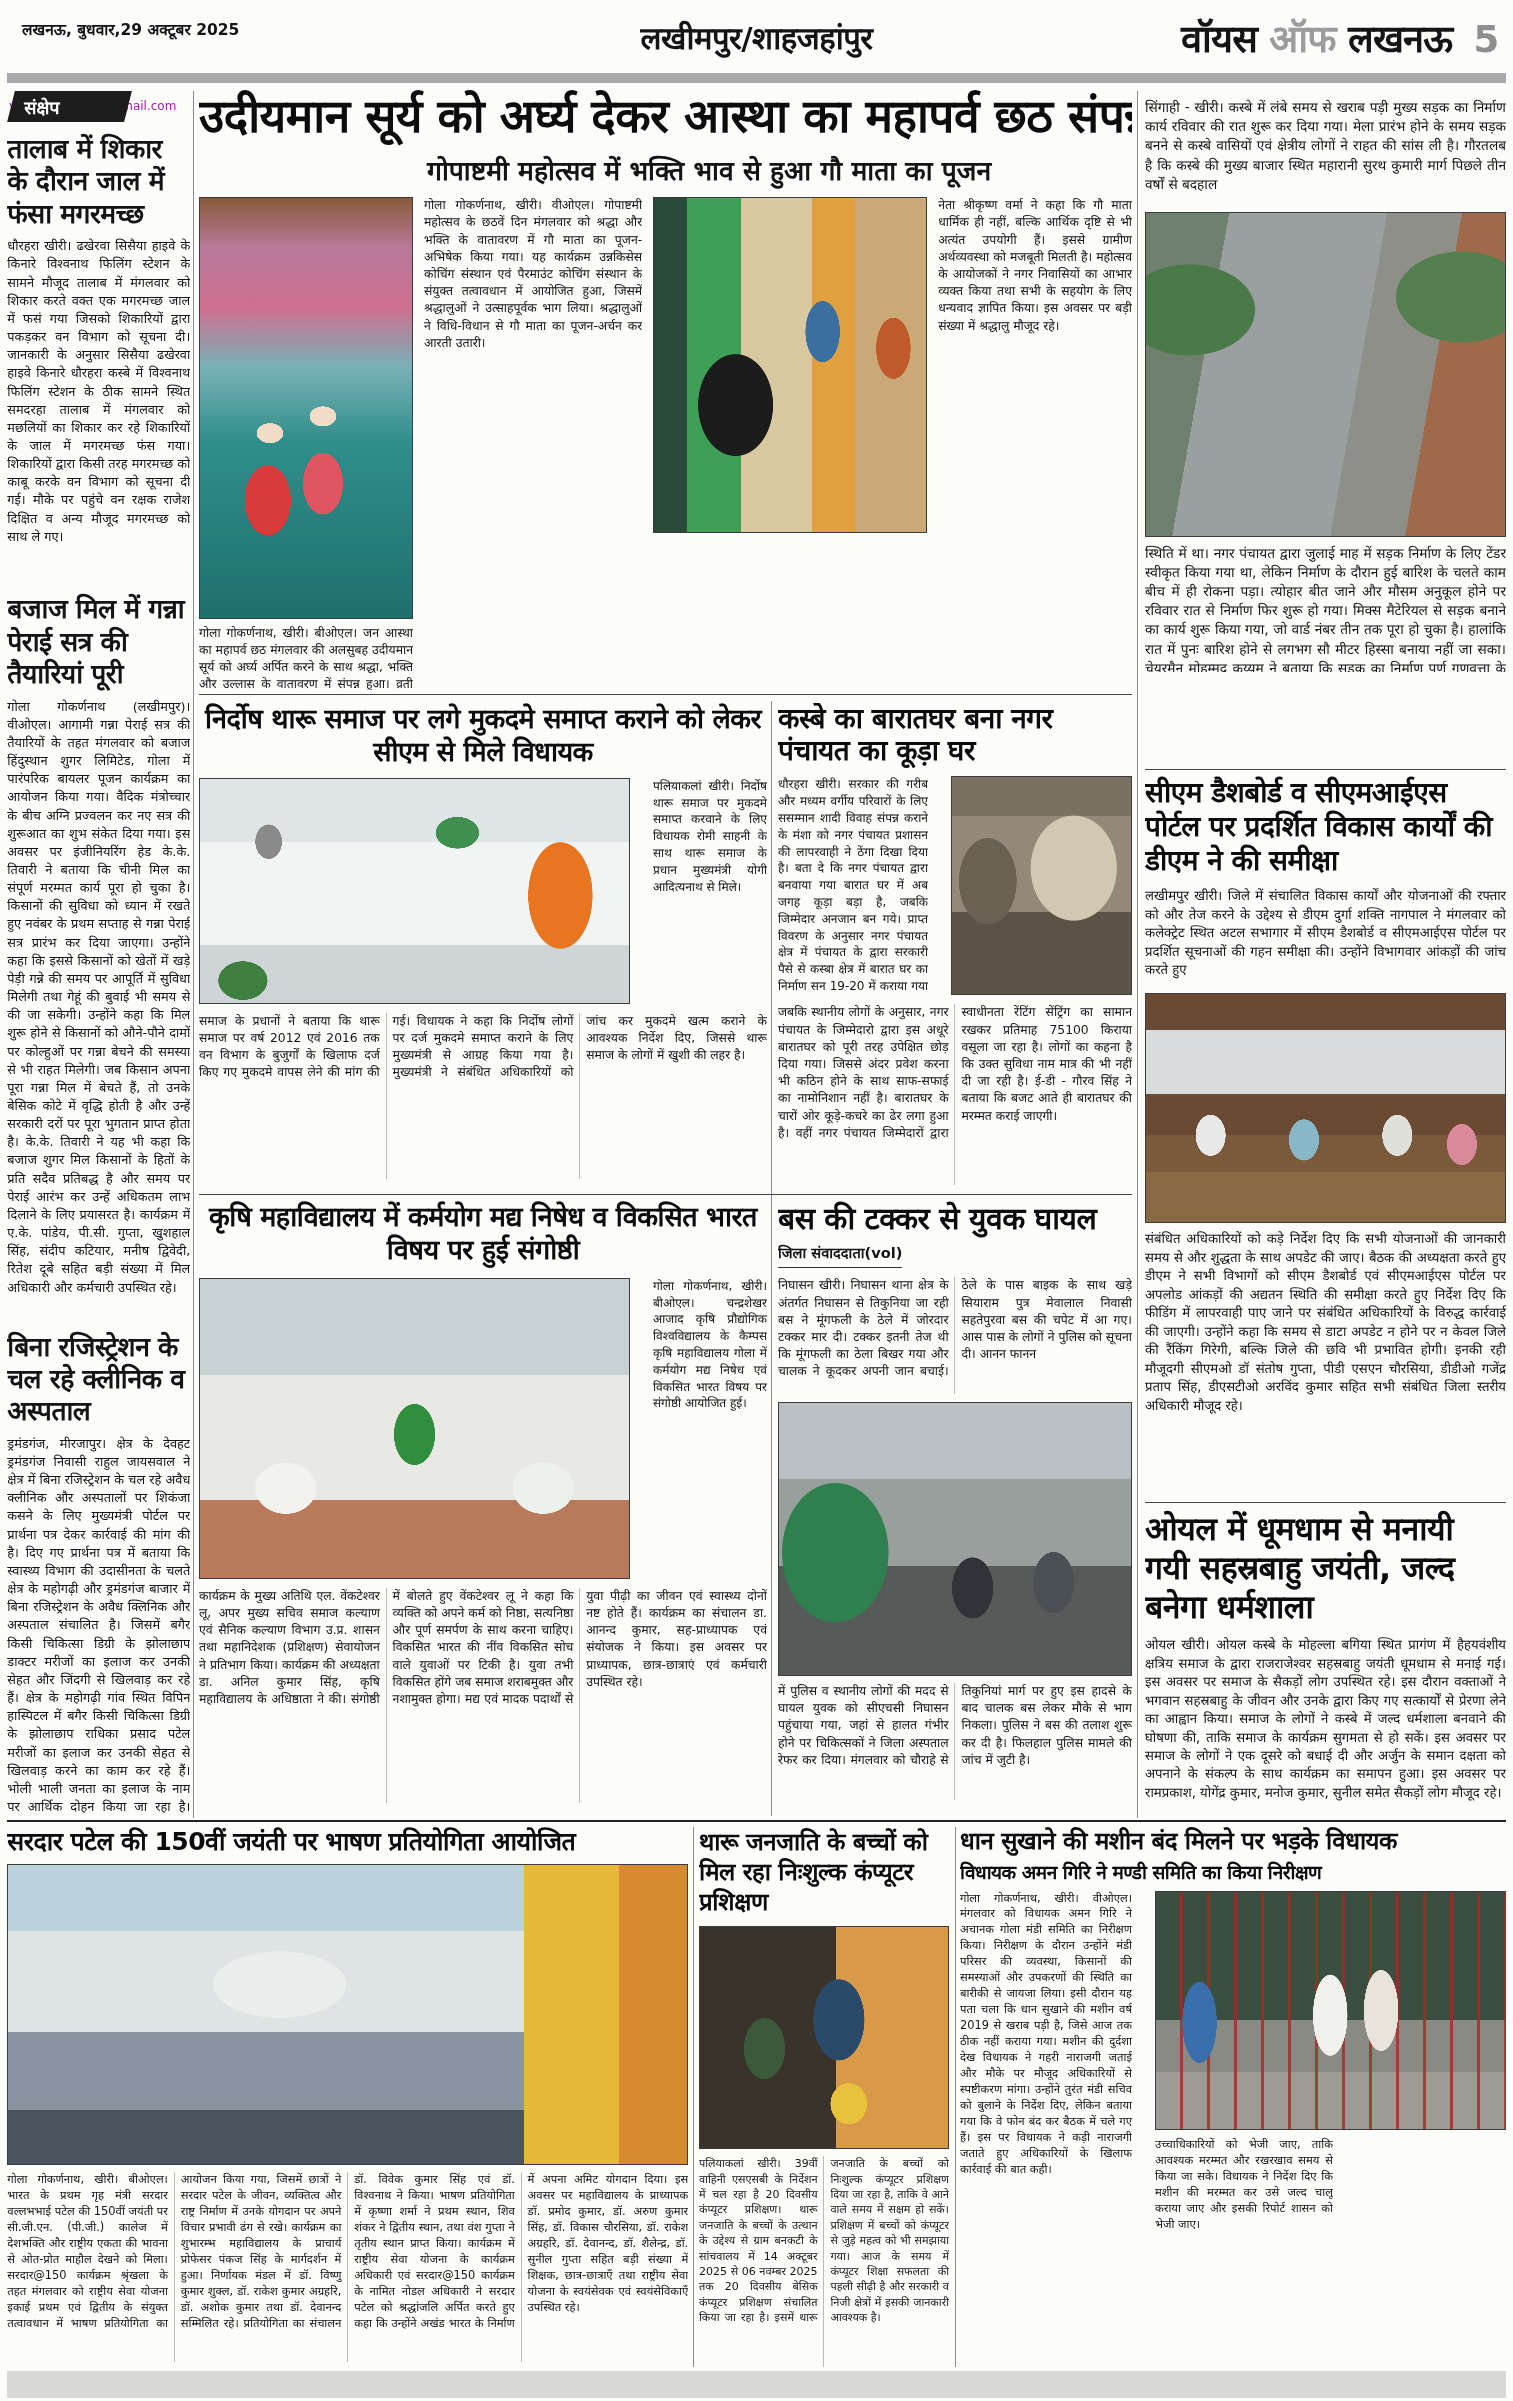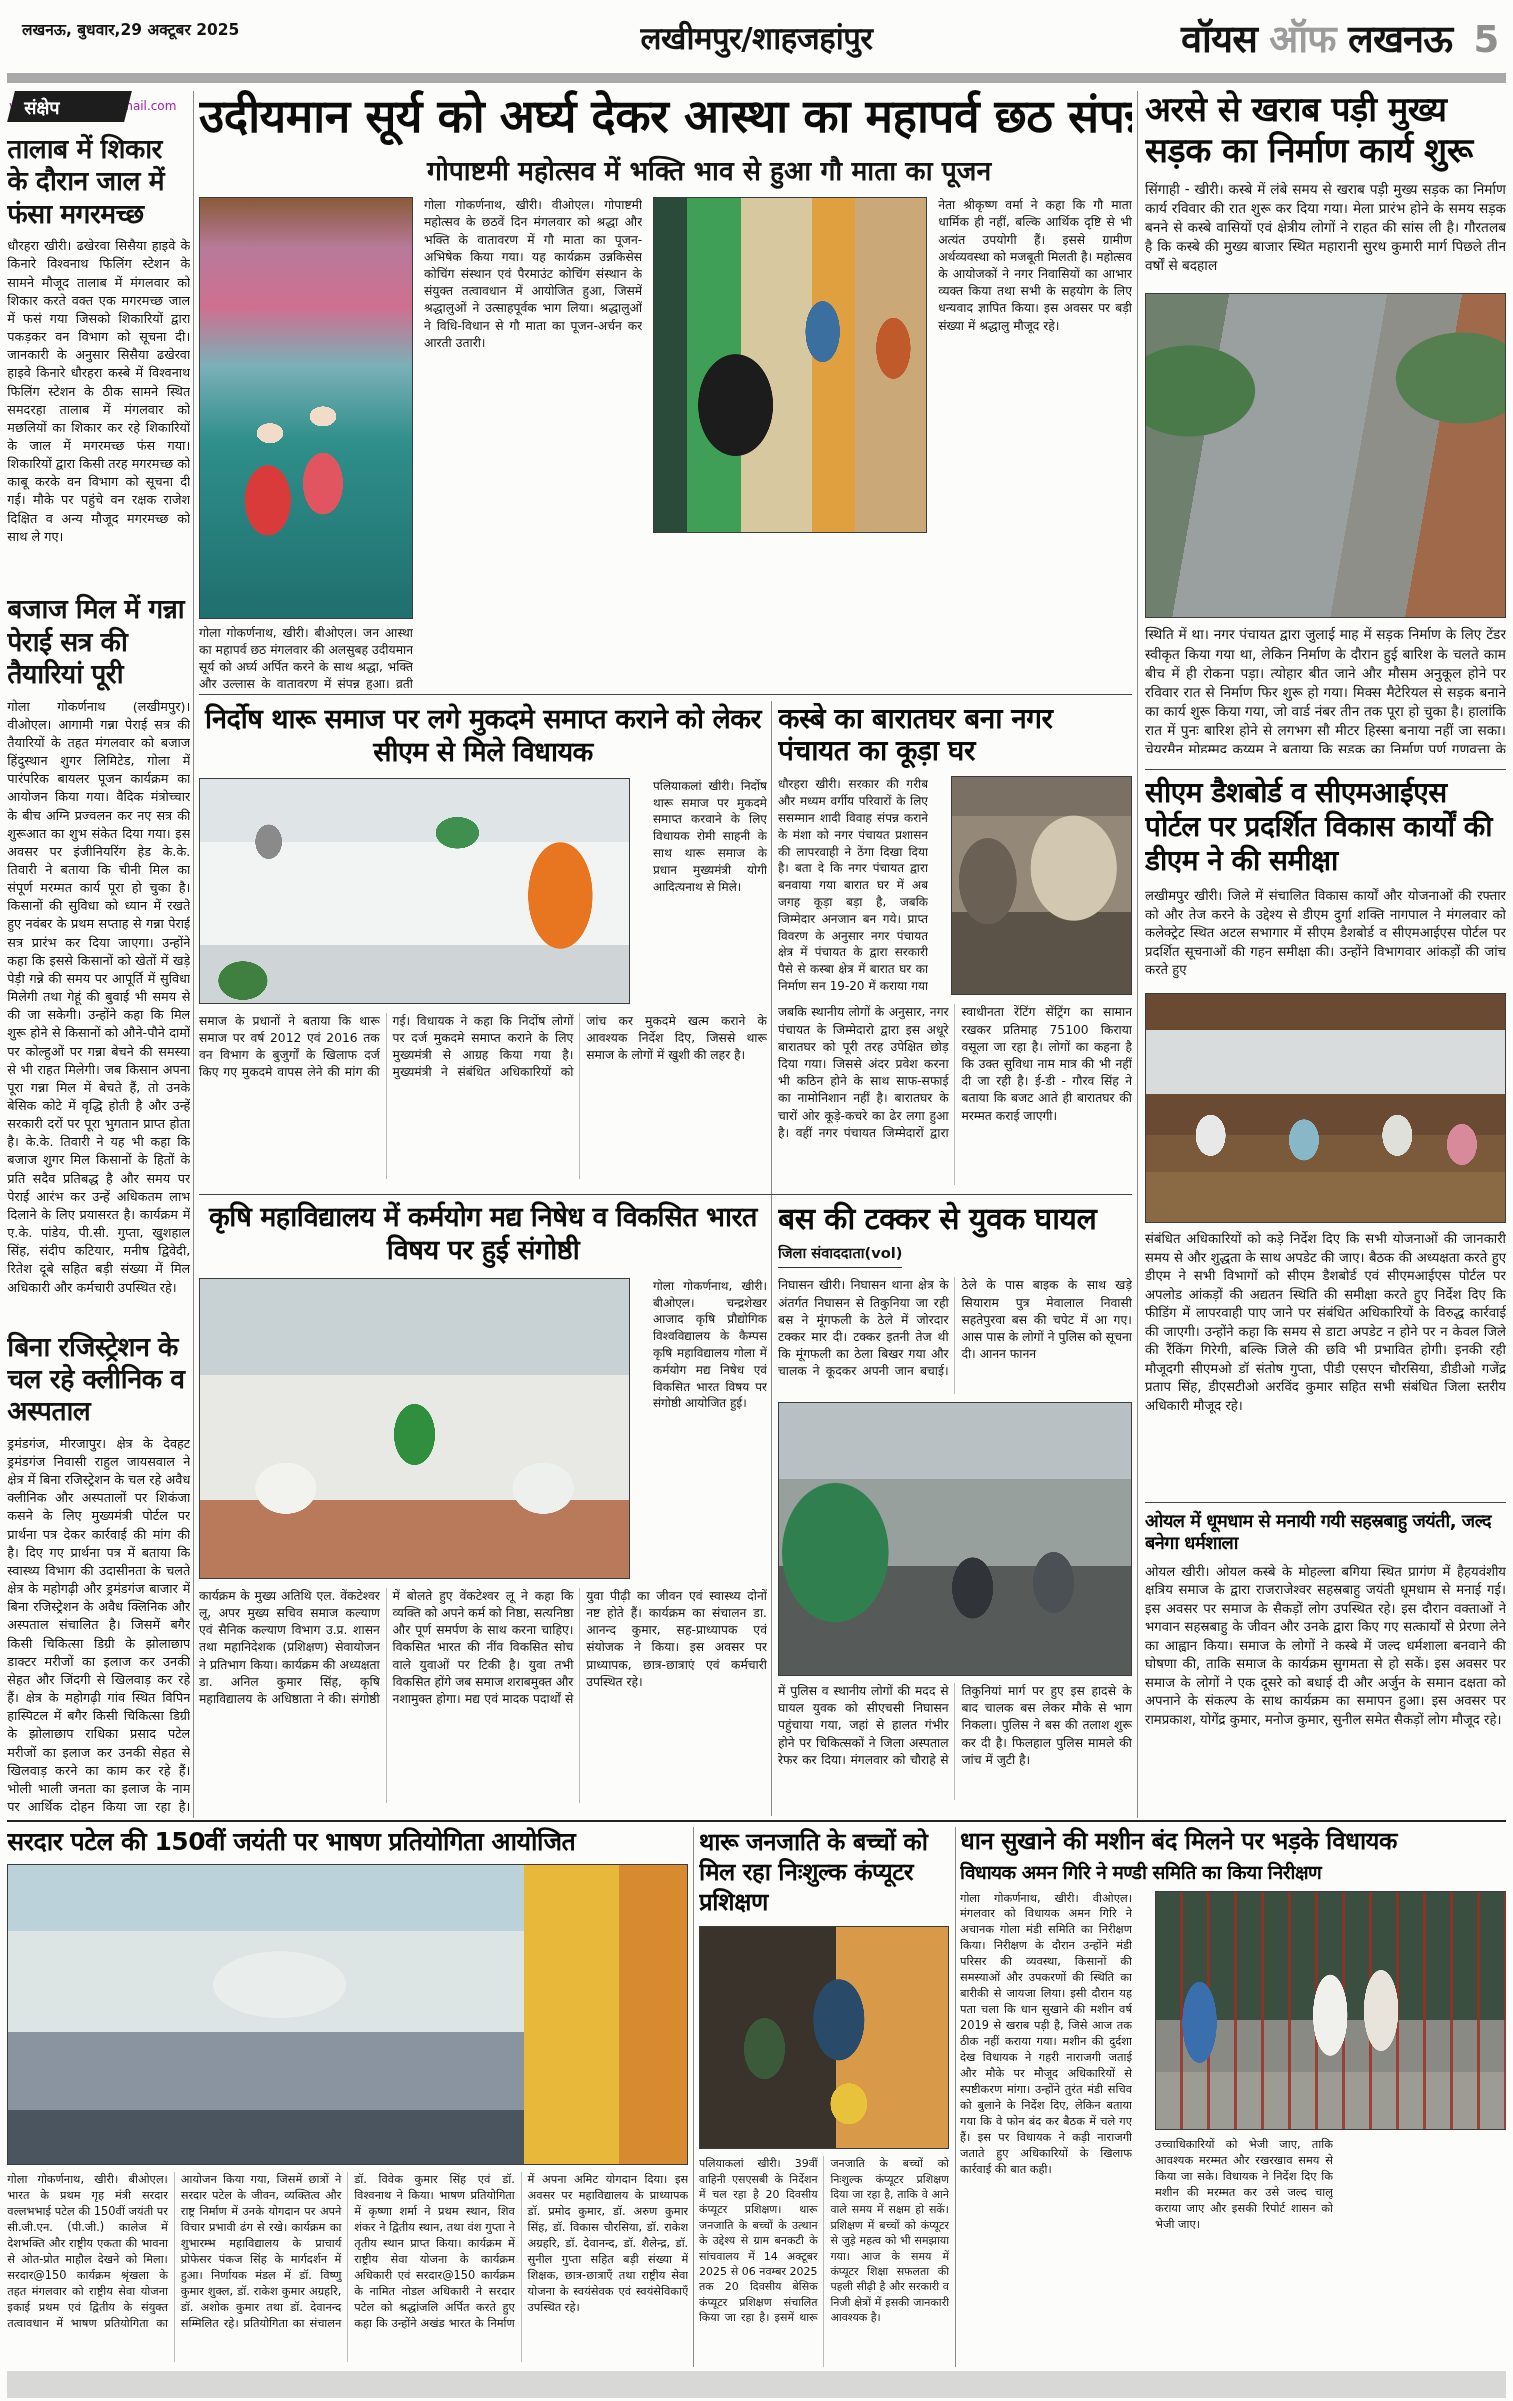--- a/index.html
+++ b/index.html
@@ -196,39 +196,38 @@
 
   <div class="abs" style="left:778px;top:1201px;width:354px;height:613px;overflow:hidden;">
     <div class="headline" style="font-size:30px;">बस की टक्कर से युवक घायल</div>
     <div class="byline">जिला संवाददाता(vol)</div>
     <div class="bodytext colsplit2" style="height:117px;">निघासन खीरी। निघासन थाना क्षेत्र के अंतर्गत निघासन से तिकुनिया जा रही बस ने मूंगफली के ठेले में जोरदार टक्कर मार दी। टक्कर इतनी तेज थी कि मूंगफली का ठेला बिखर गया और चालक ने कूदकर अपनी जान बचाई। ठेले के पास बाइक के साथ खड़े सियाराम पुत्र मेवालाल निवासी सहतेपुरवा बस की चपेट में आ गए। आस पास के लोगों ने पुलिस को सूचना दी। आनन फानन</div>
     <div class="photo ph-bus" style="width:354px;height:274px;margin-top:7.3px;"></div>
     <div class="bodytext colsplit2" style="height:117px;margin-top:7.3px;">में पुलिस व स्थानीय लोगों की मदद से घायल युवक को सीएचसी निघासन पहुंचाया गया, जहां से हालत गंभीर होने पर चिकित्सकों ने जिला अस्पताल रेफर कर दिया। मंगलवार को चौराहे से तिकुनियां मार्ग पर हुए इस हादसे के बाद चालक बस लेकर मौके से भाग निकला। पुलिस ने बस की तलाश शुरू कर दी है। फिलहाल पुलिस मामले की जांच में जुटी है।</div>
   </div>
 
   <div class="abs" style="left:1145px;top:89px;width:361px;height:675px;overflow:hidden;">
-    <div class="headline" style="font-size:34px;line-height:1.2;">अरसे से खराब पड़ी मुख्य सड़क का निर्माण कार्य शुरू</div>
     <div class="bodytext" style="font-size:13.7px;height:108px;margin-top:9px;">सिंगाही - खीरी। कस्बे में लंबे समय से खराब पड़ी मुख्य सड़क का निर्माण कार्य रविवार की रात शुरू कर दिया गया। मेला प्रारंभ होने के समय सड़क बनने से कस्बे वासियों एवं क्षेत्रीय लोगों ने राहत की सांस ली है। गौरतलब है कि कस्बे की मुख्य बाजार स्थित महारानी सुरथ कुमारी मार्ग पिछले तीन वर्षों से बदहाल</div>
     <div class="photo ph-road" style="width:361px;height:325px;margin-top:5.5px;"></div>
     <div class="bodytext" style="font-size:13.7px;height:128px;margin-top:7.3px;">स्थिति में था। नगर पंचायत द्वारा जुलाई माह में सड़क निर्माण के लिए टेंडर स्वीकृत किया गया था, लेकिन निर्माण के दौरान हुई बारिश के चलते काम बीच में ही रोकना पड़ा। त्योहार बीत जाने और मौसम अनुकूल होने पर रविवार रात से निर्माण फिर शुरू हो गया। मिक्स मैटेरियल से सड़क बनाने का कार्य शुरू किया गया, जो वार्ड नंबर तीन तक पूरा हो चुका है। हालांकि रात में पुनः बारिश होने से लगभग सौ मीटर हिस्सा बनाया नहीं जा सका। चेयरमैन मोहम्मद कय्यूम ने बताया कि सड़क का निर्माण पूर्ण गुणवत्ता के साथ कराया जा रहा है। जो हिस्सा शेष है, उसे बारिश रुकते ही पूरा कर दिया जाएगा।</div>
   </div>
 
   <div class="abs hrule" style="left:1145px;top:769px;width:361px;"></div>
 
   <div class="abs" style="left:1145px;top:776px;width:361px;height:719px;overflow:hidden;">
     <div class="headline" style="font-size:28px;line-height:1.22;">सीएम डैशबोर्ड व सीएमआईएस पोर्टल पर प्रदर्शित विकास कार्यों की डीएम ने की समीक्षा</div>
     <div class="bodytext" style="font-size:13.2px;height:102px;margin-top:9px;">लखीमपुर खीरी। जिले में संचालित विकास कार्यों और योजनाओं की रफ्तार को और तेज करने के उद्देश्य से डीएम दुर्गा शक्ति नागपाल ने मंगलवार को कलेक्ट्रेट स्थित अटल सभागार में सीएम डैशबोर्ड व सीएमआईएस पोर्टल पर प्रदर्शित सूचनाओं की गहन समीक्षा की। उन्होंने विभागवार आंकड़ों की जांच करते हुए</div>
     <div class="photo ph-dm" style="width:361px;height:230px;margin-top:3.7px;"></div>
     <div class="bodytext" style="font-size:13.2px;height:290px;margin-top:7.3px;">संबंधित अधिकारियों को कड़े निर्देश दिए कि सभी योजनाओं की जानकारी समय से और शुद्धता के साथ अपडेट की जाए। बैठक की अध्यक्षता करते हुए डीएम ने सभी विभागों को सीएम डैशबोर्ड एवं सीएमआईएस पोर्टल पर अपलोड आंकड़ों की अद्यतन स्थिति की समीक्षा करते हुए निर्देश दिए कि फीडिंग में लापरवाही पाए जाने पर संबंधित अधिकारियों के विरुद्ध कार्रवाई की जाएगी। उन्होंने कहा कि समय से डाटा अपडेट न होने पर न केवल जिले की रैंकिंग गिरेगी, बल्कि जिले की छवि भी प्रभावित होगी। इनकी रही मौजूदगी सीएमओ डॉ संतोष गुप्ता, पीडी एसएन चौरसिया, डीडीओ गजेंद्र प्रताप सिंह, डीएसटीओ अरविंद कुमार सहित सभी संबंधित जिला स्तरीय अधिकारी मौजूद रहे।</div>
   </div>
 
   <div class="abs hrule" style="left:1145px;top:1502px;width:361px;"></div>
 
   <div class="abs" style="left:1145px;top:1510px;width:361px;height:305px;overflow:hidden;">
-    <div class="headline" style="font-size:18px;line-height:1.22;">ओयल में धूमधाम से मनायी गयी सहस्रबाहु जयंती, जल्द बनेगा धर्मशाला</div>
+    <div class="headline" style="font-size:32px;line-height:1.22;">ओयल में धूमधाम से मनायी गयी सहस्रबाहु जयंती, जल्द बनेगा धर्मशाला</div>
     <div class="bodytext" style="font-size:13.2px;height:208px;margin-top:9px;">ओयल खीरी। ओयल कस्बे के मोहल्ला बगिया स्थित प्रागंण में हैहयवंशीय क्षत्रिय समाज के द्वारा राजराजेश्वर सहस्रबाहु जयंती धूमधाम से मनाई गई। इस अवसर पर समाज के सैकड़ों लोग उपस्थित रहे। इस दौरान वक्ताओं ने भगवान सहस्रबाहु के जीवन और उनके द्वारा किए गए सत्कार्यों से प्रेरणा लेने का आह्वान किया। समाज के लोगों ने कस्बे में जल्द धर्मशाला बनवाने की घोषणा की, ताकि समाज के कार्यक्रम सुगमता से हो सकें। इस अवसर पर समाज के लोगों ने एक दूसरे को बधाई दी और अर्जुन के समान दक्षता को अपनाने के संकल्प के साथ कार्यक्रम का समापन हुआ। इस अवसर पर रामप्रकाश, योगेंद्र कुमार, मनोज कुमार, सुनील समेत सैकड़ों लोग मौजूद रहे।</div>
   </div>
 
   <div class="abs hrule2" style="left:7.3px;top:1820px;width:1499px;"></div>
 
   <div class="abs" style="left:7.3px;top:1827px;width:681px;height:540px;overflow:hidden;">
     <div class="headline" style="font-size:25px;white-space:nowrap;">सरदार पटेल की 150वीं जयंती पर भाषण प्रतियोगिता आयोजित</div>
     <div class="photo ph-class" style="width:681px;height:301px;margin-top:7.3px;"></div>
     <div class="bodytext colsplit4" style="font-size:11.4px;height:190px;margin-top:7.3px;">गोला गोकर्णनाथ, खीरी। बीओएल। भारत के प्रथम गृह मंत्री सरदार वल्लभभाई पटेल की 150वीं जयंती पर सी.जी.एन. (पी.जी.) कालेज में देशभक्ति और राष्ट्रीय एकता की भावना से ओत-प्रोत माहौल देखने को मिला। सरदार@150 कार्यक्रम श्रृंखला के तहत मंगलवार को राष्ट्रीय सेवा योजना इकाई प्रथम एवं द्वितीय के संयुक्त तत्वावधान में भाषण प्रतियोगिता का आयोजन किया गया, जिसमें छात्रों ने सरदार पटेल के जीवन, व्यक्तित्व और राष्ट्र निर्माण में उनके योगदान पर अपने विचार प्रभावी ढंग से रखे। कार्यक्रम का शुभारम्भ महाविद्यालय के प्राचार्य प्रोफेसर पंकज सिंह के मार्गदर्शन में हुआ। निर्णायक मंडल में डॉ. विष्णु कुमार शुक्ल, डॉ. राकेश कुमार अग्रहरि, डॉ. अशोक कुमार तथा डॉ. देवानन्द सम्मिलित रहे। प्रतियोगिता का संचालन डॉ. विवेक कुमार सिंह एवं डॉ. विश्वनाथ ने किया। भाषण प्रतियोगिता में कृष्णा शर्मा ने प्रथम स्थान, शिव शंकर ने द्वितीय स्थान, तथा वंश गुप्ता ने तृतीय स्थान प्राप्त किया। कार्यक्रम में राष्ट्रीय सेवा योजना के कार्यक्रम अधिकारी एवं सरदार@150 कार्यक्रम के नामित नोडल अधिकारी ने सरदार पटेल को श्रद्धांजलि अर्पित करते हुए कहा कि उन्होंने अखंड भारत के निर्माण में अपना अमिट योगदान दिया। इस अवसर पर महाविद्यालय के प्राध्यापक डॉ. प्रमोद कुमार, डॉ. अरुण कुमार सिंह, डॉ. विकास चौरसिया, डॉ. राकेश अग्रहरि, डॉ. देवानन्द, डॉ. शैलेन्द्र, डॉ. सुनील गुप्ता सहित बड़ी संख्या में शिक्षक, छात्र-छात्राएँ तथा राष्ट्रीय सेवा योजना के स्वयंसेवक एवं स्वयंसेविकाएँ उपस्थित रहे।</div>
   </div>

